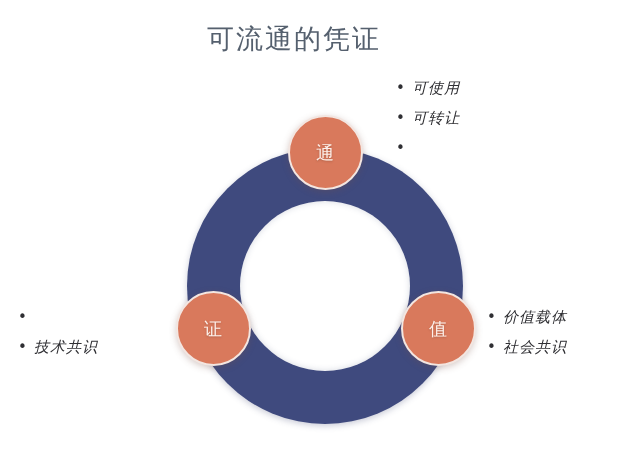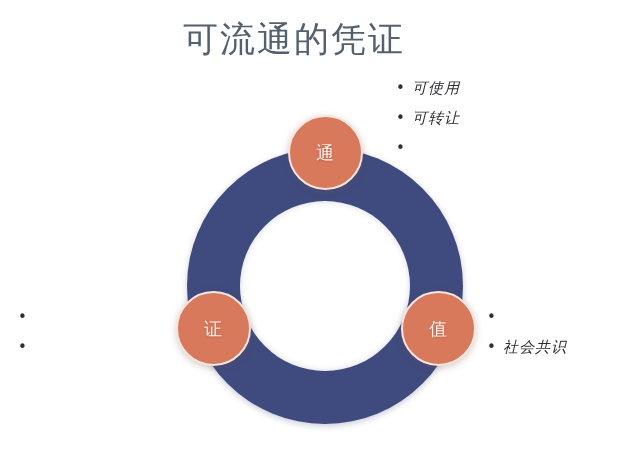--- a/index.html
+++ b/index.html
@@ -21,21 +21,21 @@
     background: #ffffff;
   }
 
   
   #slide-title {
     position: absolute;
     left: 0;
     top: 22px;
     width: 588px;
     text-align: center;
-    font-size: 35px;
+    font-size: 27px;
     line-height: 34px;
     letter-spacing: 2px;
     color: #55606e;
     font-weight: 400;
     white-space: nowrap;
   }
 
   
   .ring-wrap {
     position: absolute;
@@ -156,26 +156,28 @@
       <span class="dot">•</span>
     </div>
   </div>
 
   <div class="bullets" id="bullets-left">
     <div class="row">
       <span class="dot">•</span>
     </div>
     <div class="row">
       <span class="dot">•</span>
+      <span class="txt">技术共识</span>
     </div>
   </div>
 
   <div class="bullets" id="bullets-right">
     <div class="row">
       <span class="dot">•</span>
+      <span class="txt">价值载体</span>
     </div>
     <div class="row">
       <span class="dot">•</span>
       <span class="txt">社会共识</span>
     </div>
   </div>
 
 </div>
 
 </body></html>

